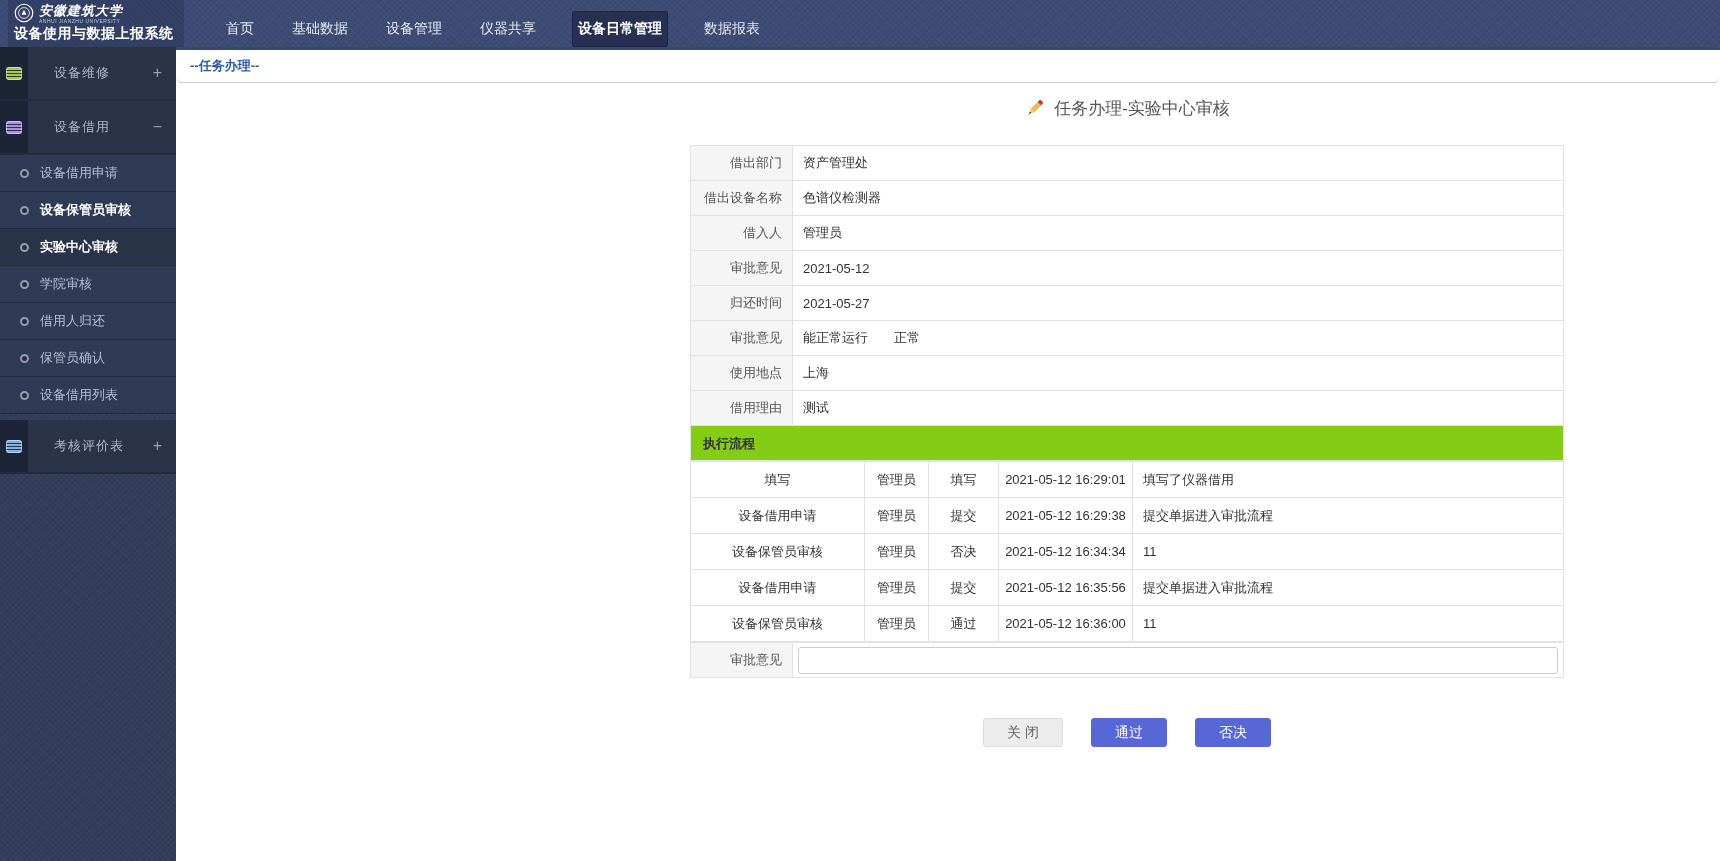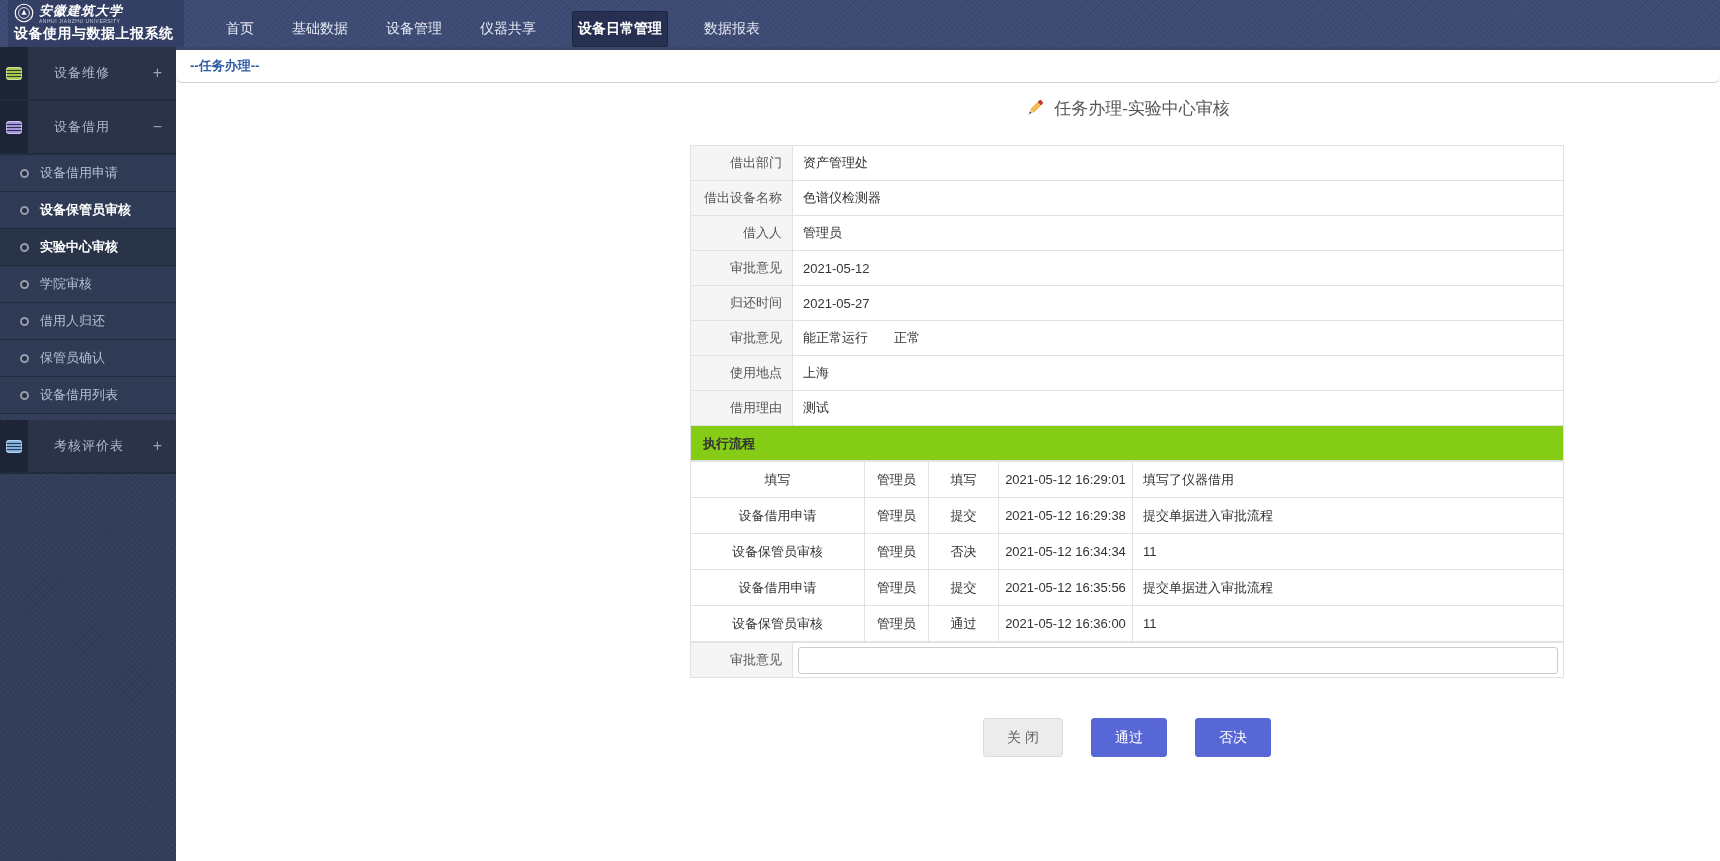--- a/index.html
+++ b/index.html
@@ -88,21 +88,21 @@
   .flow-table td { text-align: center; color: #333; height: 36px; }
   .flow-table .hdr td { background: #f4f4f4; color: #555; height: 35px; }
   .flow-table td.note { text-align: left; padding-left: 10px; }
   .comment-input {
     width: calc(100% - 10px); height: 27px; margin: 0 5px;
     border: 1px solid #ccc; border-radius: 3px; font-size: 13px; padding: 0 6px;
     font-family: "Liberation Sans", sans-serif;
   }
   .btn-row { display: flex; justify-content: center; gap: 28px; margin-top: 40px; }
   .btn {
-    height: 39px; padding: 0 23px; font-size: 14px; border-radius: 3px;
+    height: 29px; padding: 0 23px; font-size: 14px; border-radius: 3px;
     display: flex; align-items: center; cursor: pointer; border: 1px solid transparent;
   }
   .btn-close { background: #ececec; border-color: #dcdcdc; color: #666; }
   .btn-primary { background: #5867d6; border-color: #5867d6; color: #fff; }
 </style>
 </head>
 <body>
 
 <div class="header">
   <div class="logo-block">

